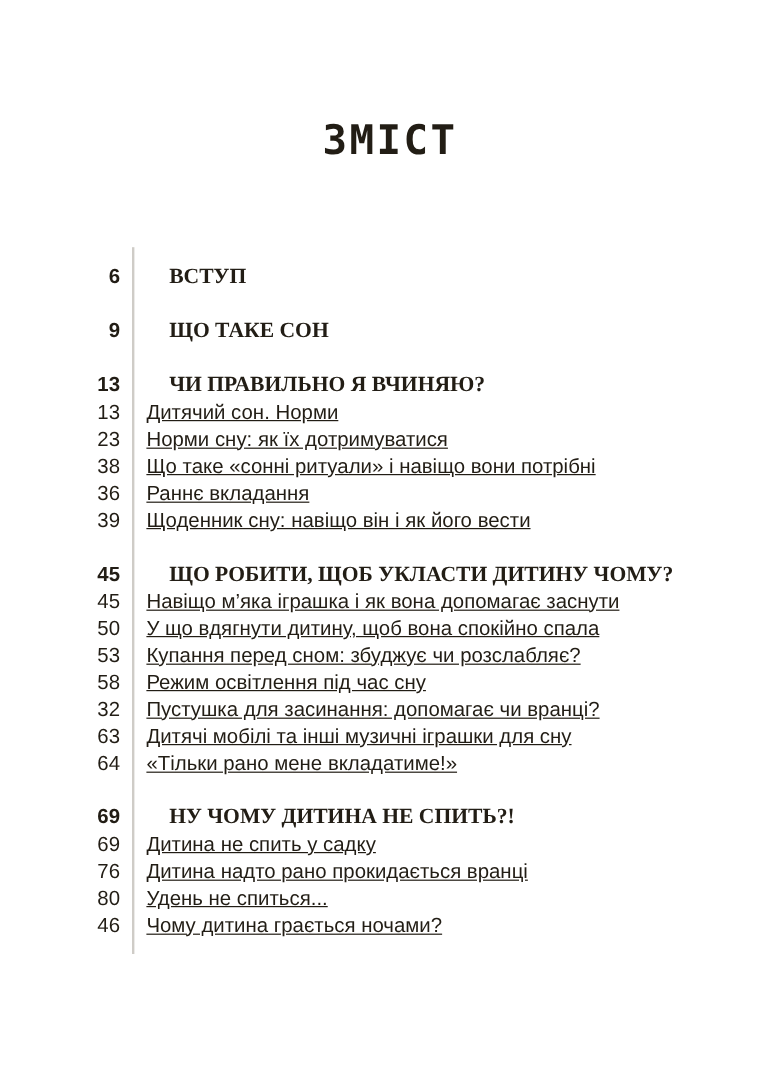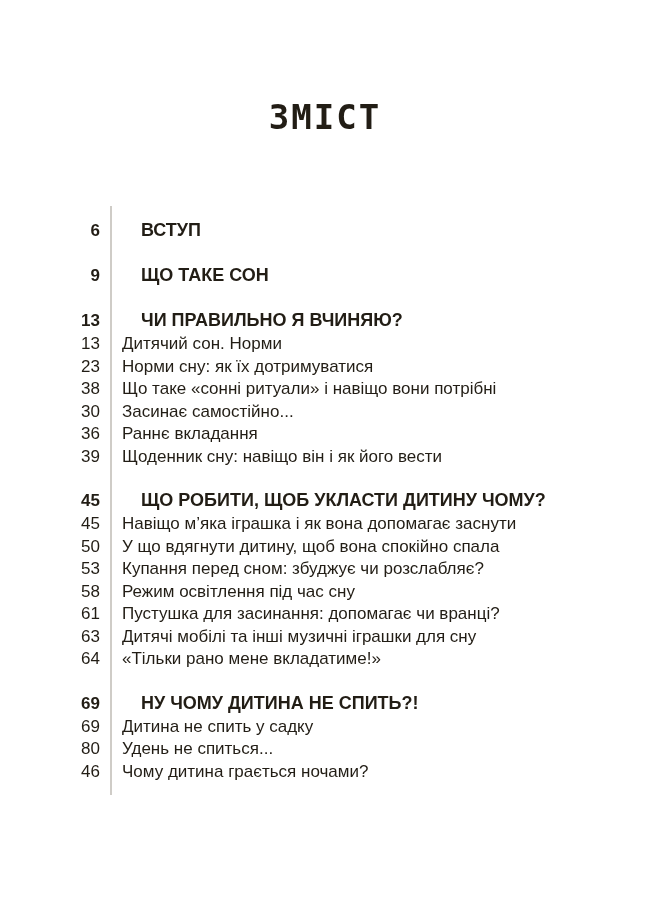--- a/index.html
+++ b/index.html
@@ -54,32 +54,34 @@
   }
   .row .label {
     flex: 1 1 auto;
   }
   .row.item {
     line-height: 22.5px;
     font-size: 17px;
   }
   .row.item .label {
     padding-left: 22px;
+    text-decoration: underline;
   }
   .row.heading {
     line-height: 25px;
     margin-top: 20px;
     font-weight: bold;
   }
   .row.heading .num {
     font-size: 17px;
   }
   .row.heading .label {
     padding-left: 41px;
     font-size: 18px;
+    font-family: Liberation Serif, serif;
   }
   .section:first-child .row.heading {
     margin-top: 0;
   }
 </style>
 </head>
 <body style="background: rgb(255, 255, 255); color: rgb(34, 29, 21);">
 
 <div class="page">
   <h1 class="title">ЗМІСТ</h1>
@@ -109,24 +111,20 @@
           </div>
           <div class="row item">
             <span class="num">23</span>
             <span class="label">Норми сну: як їх дотримуватися</span>
           </div>
           <div class="row item">
             <span class="num">38</span>
             <span class="label">Що таке «сонні ритуали» і навіщо вони потрібні</span>
           </div>
           <div class="row item">
-            <span class="num">30</span>
-            <span class="label">Засинає самостійно...</span>
-          </div>
-          <div class="row item">
             <span class="num">36</span>
             <span class="label">Раннє вкладання</span>
           </div>
           <div class="row item">
             <span class="num">39</span>
             <span class="label">Щоденник сну: навіщо він і як його вести</span>
           </div>
         </div>
         <div class="section">
           <div class="row heading">
@@ -143,21 +141,21 @@
           </div>
           <div class="row item">
             <span class="num">53</span>
             <span class="label">Купання перед сном: збуджує чи розслабляє?</span>
           </div>
           <div class="row item">
             <span class="num">58</span>
             <span class="label">Режим освітлення під час сну</span>
           </div>
           <div class="row item">
-            <span class="num">61</span>
+            <span class="num">32</span>
             <span class="label">Пустушка для засинання: допомагає чи вранці?</span>
           </div>
           <div class="row item">
             <span class="num">63</span>
             <span class="label">Дитячі мобілі та інші музичні іграшки для сну</span>
           </div>
           <div class="row item">
             <span class="num">64</span>
             <span class="label">«Тільки рано мене вкладатиме!»</span>
           </div>
@@ -165,20 +163,24 @@
         <div class="section">
           <div class="row heading">
             <span class="num">69</span>
             <span class="label">НУ ЧОМУ ДИТИНА НЕ СПИТЬ?!</span>
           </div>
           <div class="row item">
             <span class="num">69</span>
             <span class="label">Дитина не спить у садку</span>
           </div>
           <div class="row item">
+            <span class="num">76</span>
+            <span class="label">Дитина надто рано прокидається вранці</span>
+          </div>
+          <div class="row item">
             <span class="num">80</span>
             <span class="label">Удень не спиться...</span>
           </div>
           <div class="row item">
             <span class="num">46</span>
             <span class="label">Чому дитина грається ночами?</span>
           </div>
         </div>
       </div>
   </div>

